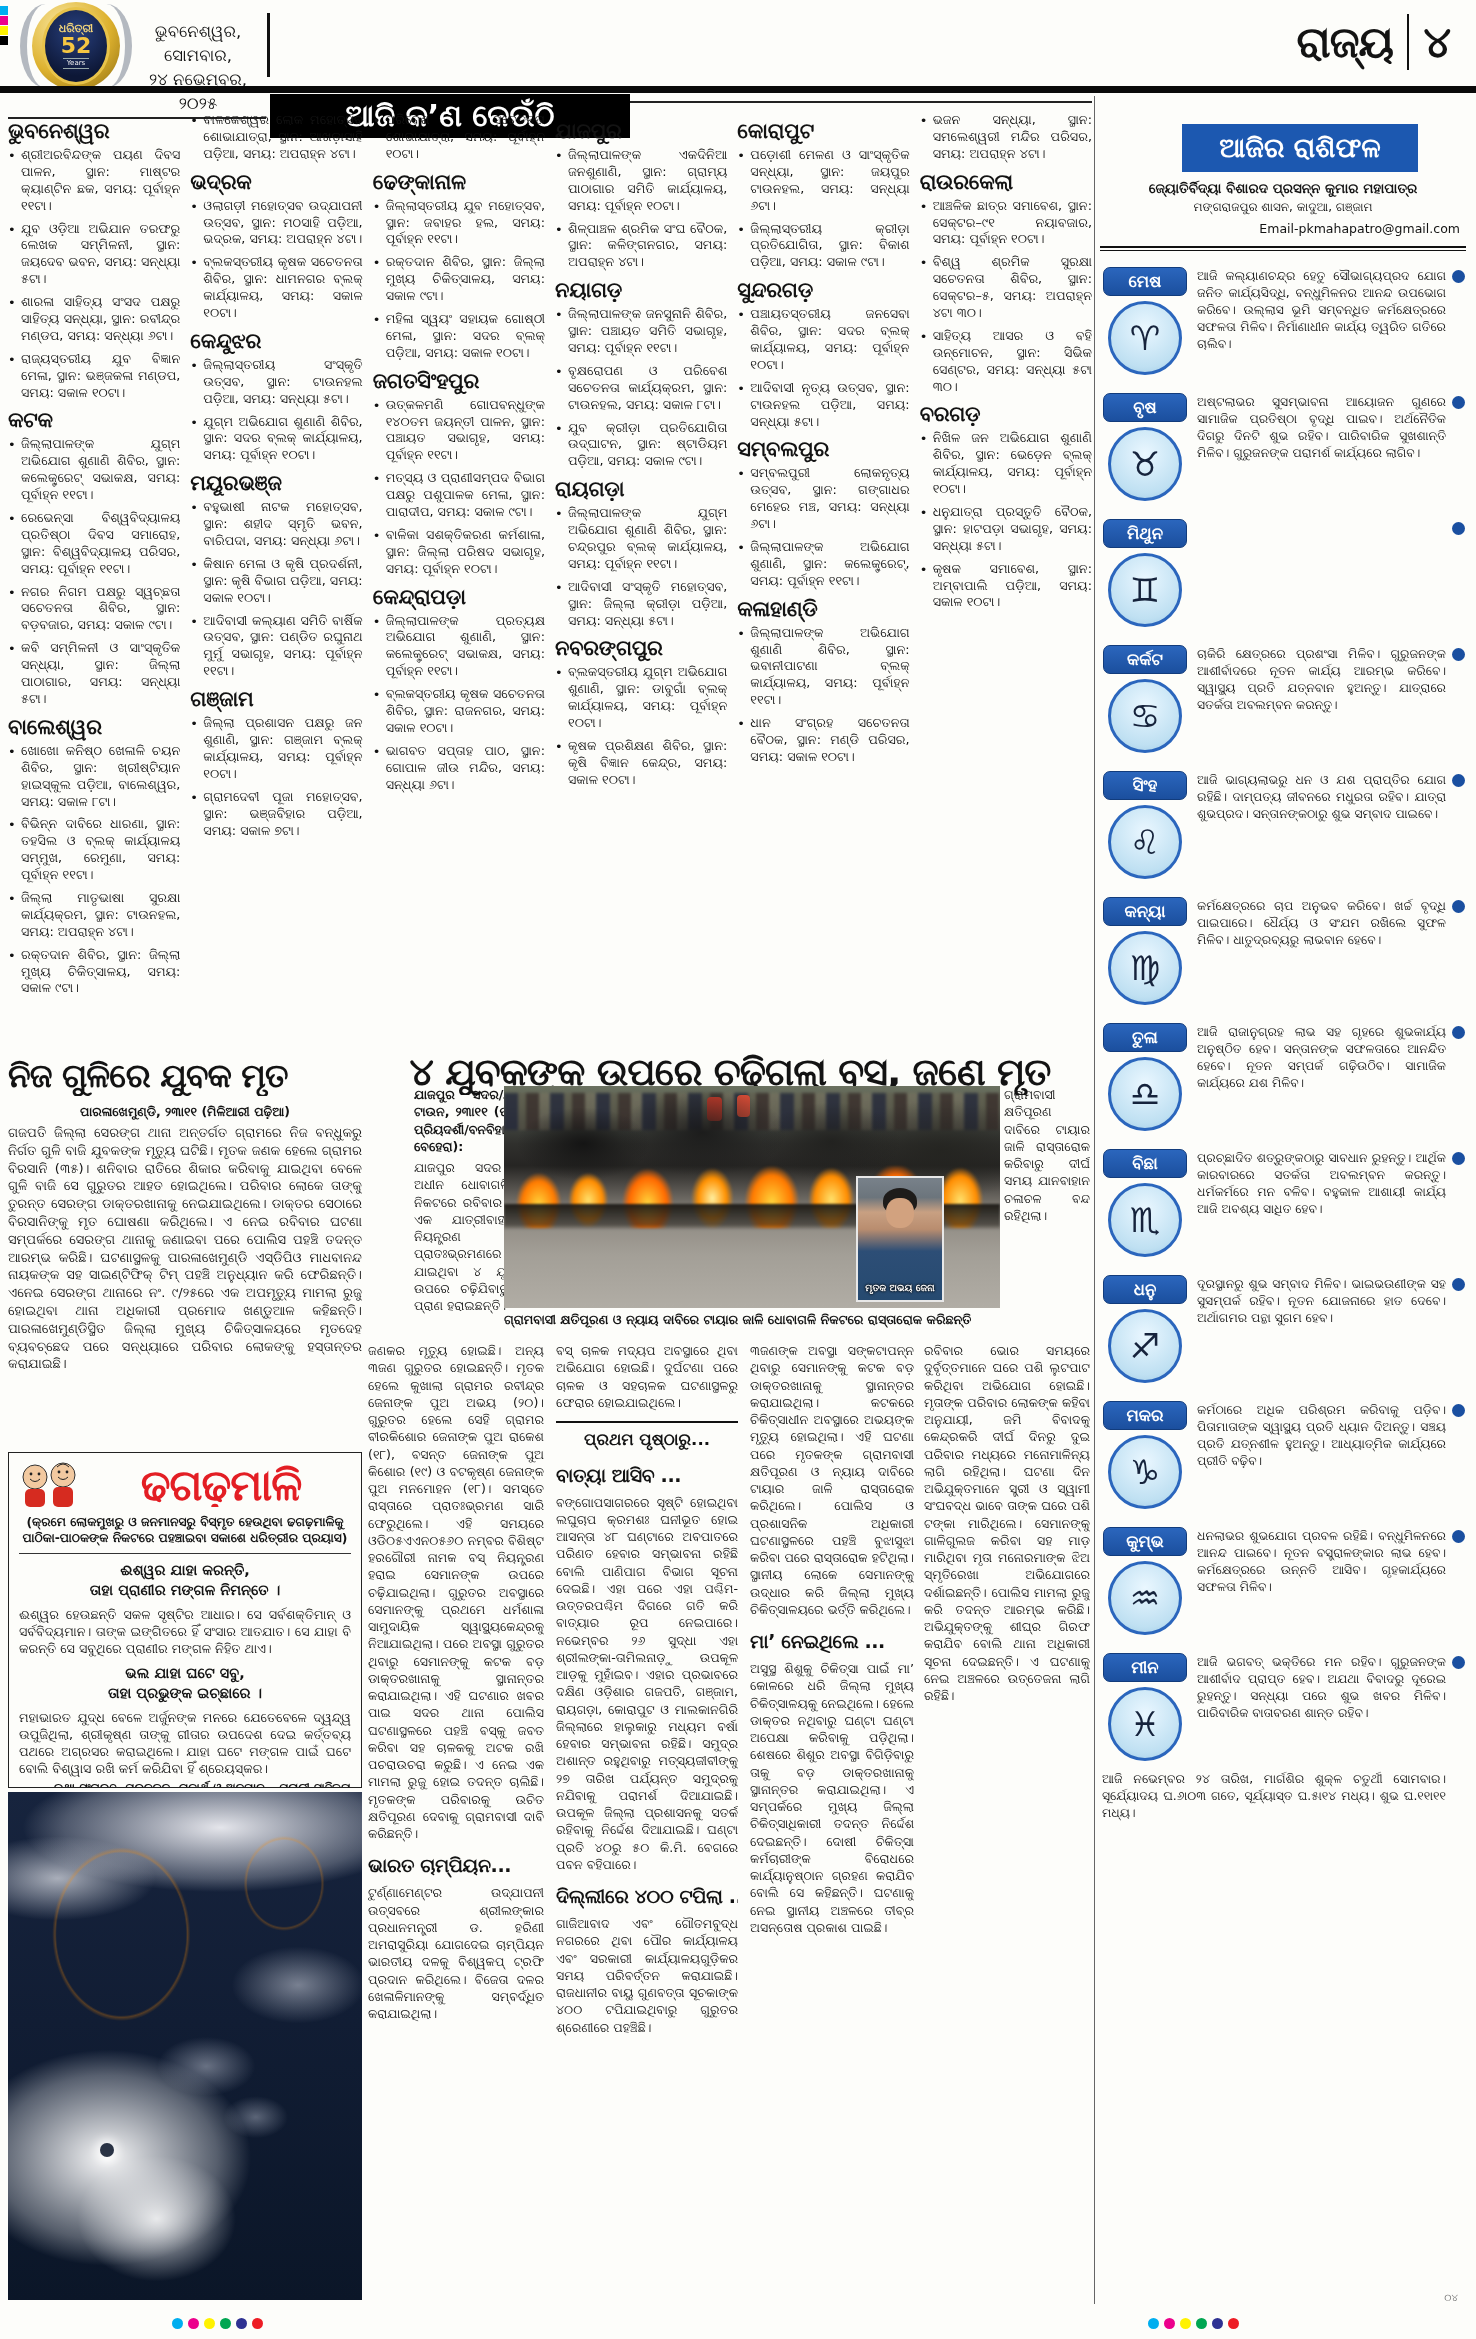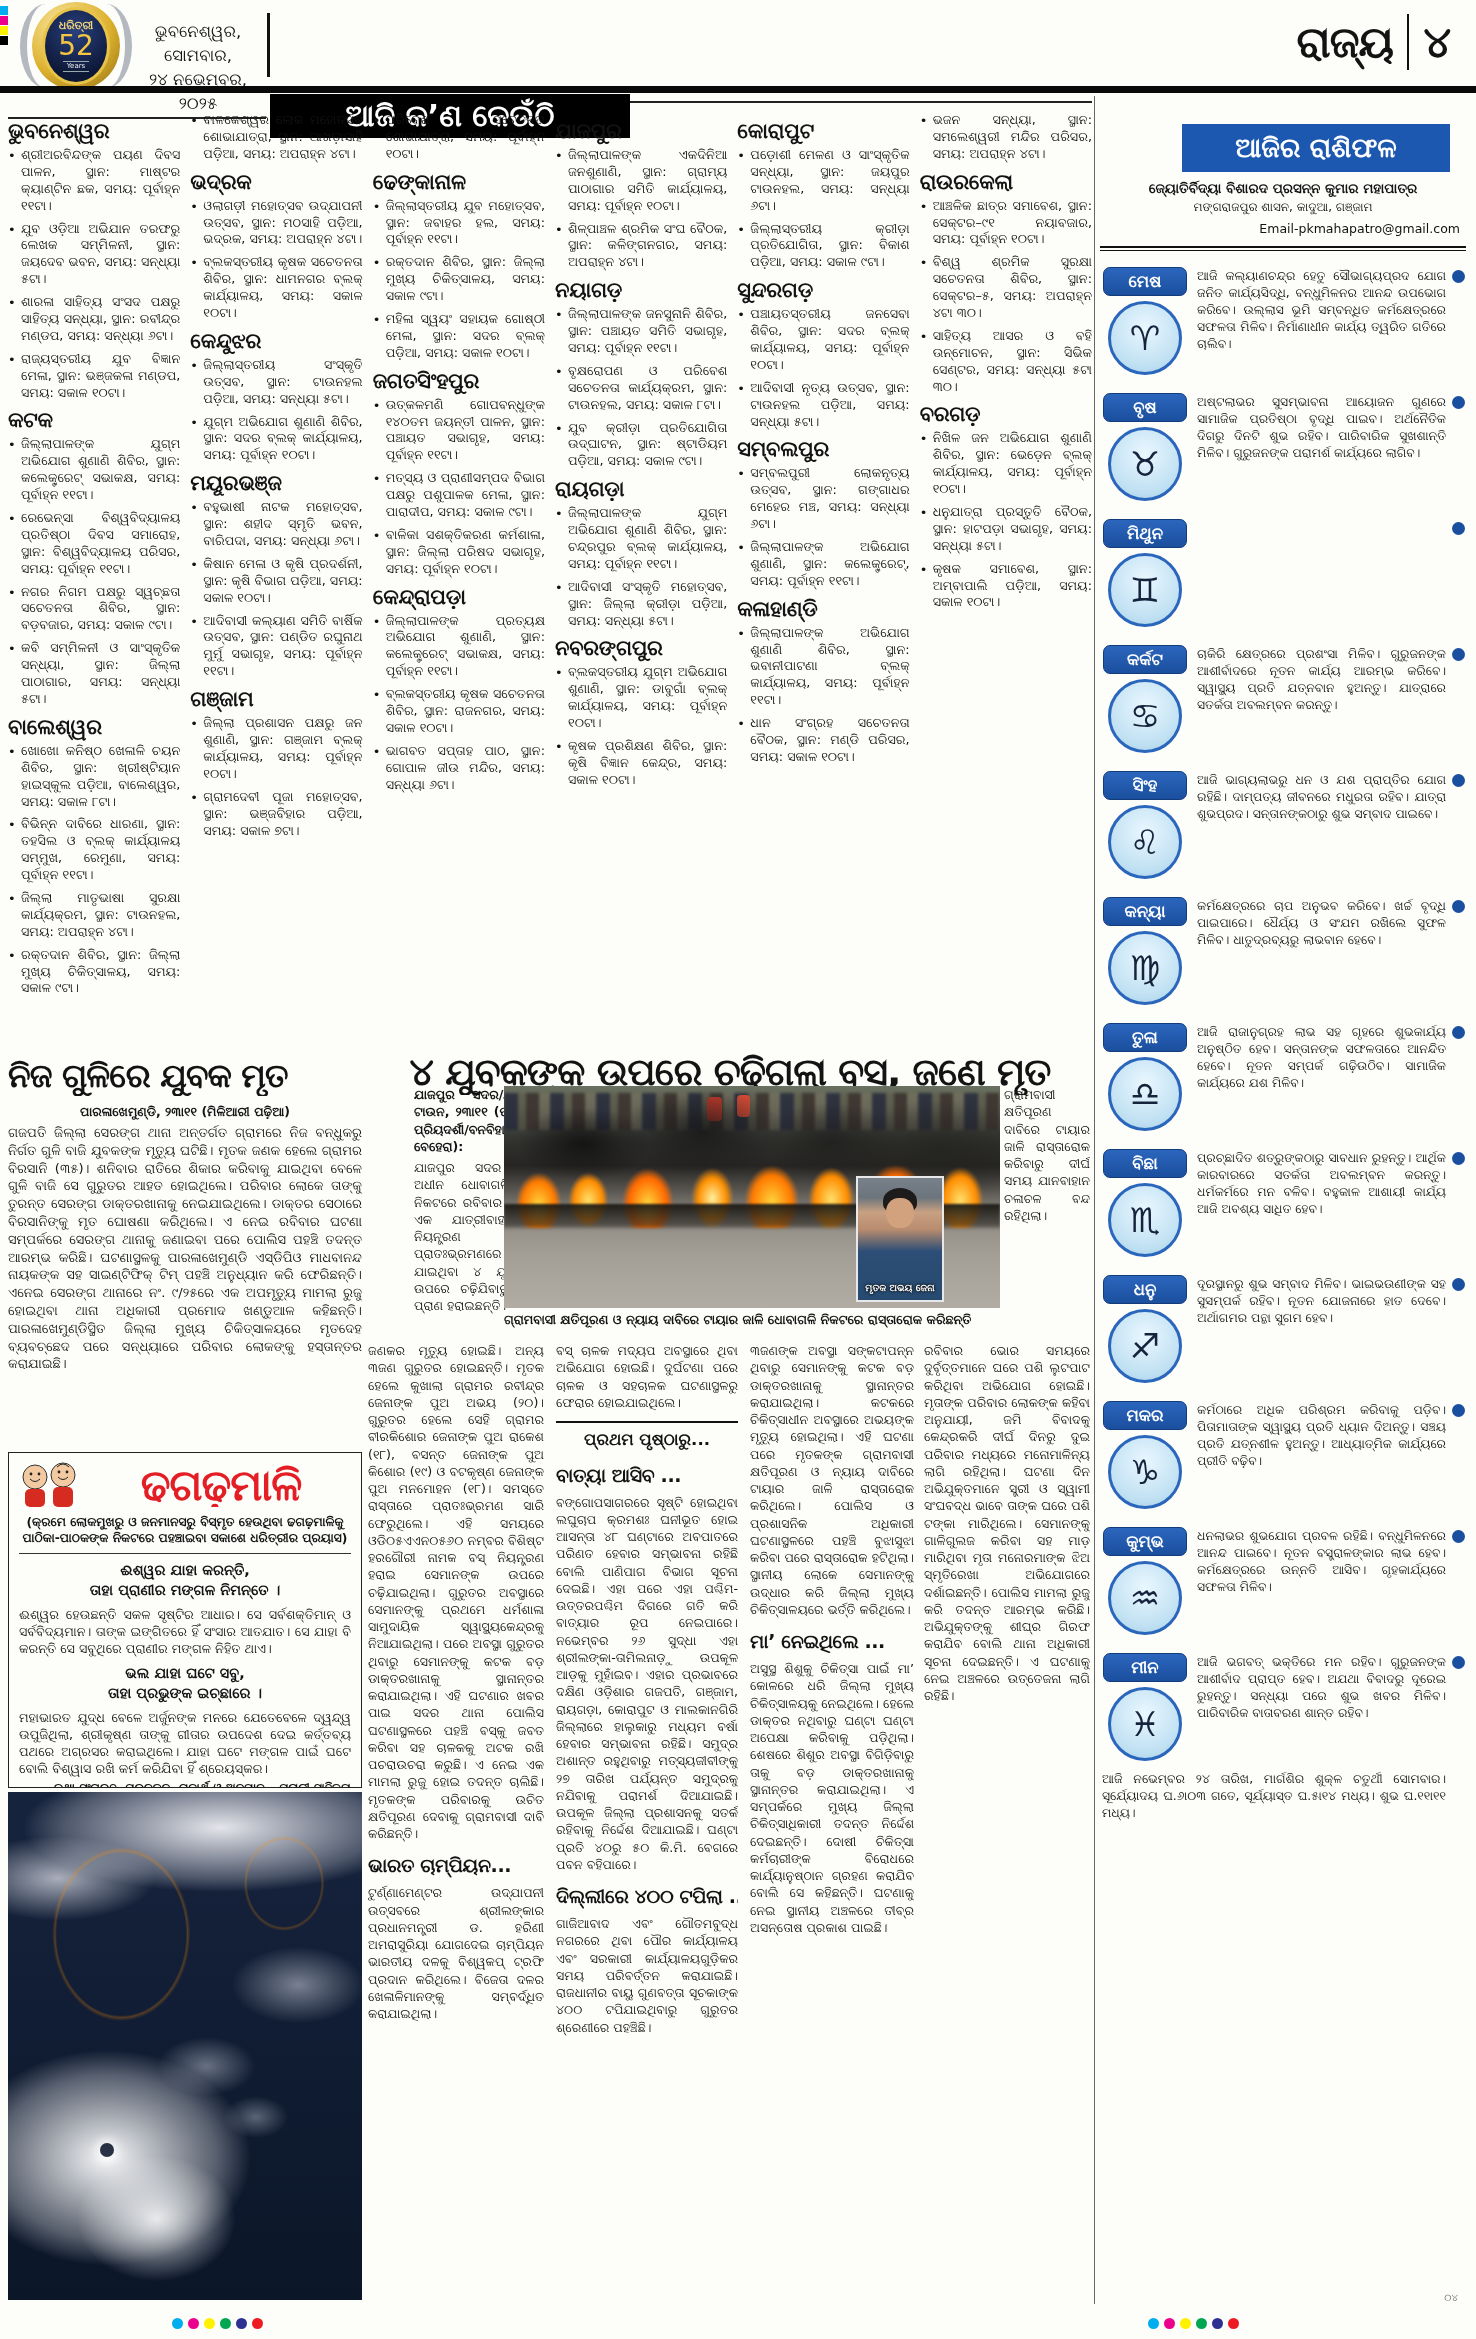--- a/index.html
+++ b/index.html
@@ -13,21 +13,21 @@
   .logo .arcL,.logo .arcR{position:absolute;top:2px;width:44px;height:84px;border-radius:50%;}
   .logo .arcL{left:-6px;border-left:7px solid #b4b9c0;}
   .logo .arcR{right:-6px;border-right:7px solid #b4b9c0;}
   .logo .ring{position:absolute;left:6px;top:0;width:88px;height:88px;border-radius:50%;
       background:radial-gradient(circle at 35% 28%,#f9e7a0,#ddb12e 55%,#8a6a10);
       display:flex;align-items:center;justify-content:center;}
   .logo .inner{width:62px;height:72px;border-radius:50%;border:3px solid #e8c34a;
       background:radial-gradient(circle at 50% 30%,#28407e,#0d1736 75%);
       display:flex;flex-direction:column;align-items:center;justify-content:center;color:#fff;}
   .logo .nm{font-size:11px;color:#f3d57a;font-weight:bold;line-height:1;}
-  .logo .yr{font-size:28px;font-weight:400;color:#f5c642;line-height:1.05;}
+  .logo .yr{font-size:22px;font-weight:700;color:#f5c642;line-height:1.05;}
   .logo .ys{font-size:7px;color:#eee;border-top:1px solid #9aa;border-bottom:1px solid #9aa;padding:0 4px;line-height:1.3;}
   .dateline{left:132px;top:20px;width:132px;text-align:center;font-weight:normal;font-size:16.5px;line-height:1.45;}
   .mast-div{left:267px;top:13px;width:2.5px;height:64px;background:#111;}
   .section-box{right:26px;top:14px;display:flex;align-items:center;gap:14px;}
   .section-name,.page-num{font-size:43px;font-weight:800;letter-spacing:-1px;}
   .sec-div{width:2.5px;height:56px;background:#111;}
   .thick-rule{left:0;top:86px;width:1476px;height:7px;background:#0a0a0a;}
   .thin-rule-r{left:630px;top:101px;width:462px;height:2px;background:#222;}
   .thin-rule-l{left:8px;top:117px;width:258px;height:1.5px;background:#222;}
   .banner{left:270px;top:94px;width:360px;height:44px;display:flex;align-items:center;justify-content:center;
@@ -100,21 +100,21 @@
       radial-gradient(95px 55px at 82% 38%,rgba(222,226,236,.5),transparent 70%),
       radial-gradient(70px 42px at 56% 54%,rgba(212,217,230,.45),transparent 70%),
       radial-gradient(46px 30px at 70% 64%,rgba(205,211,226,.4),transparent 70%),
       linear-gradient(180deg,#17243e 0%,#111d34 45%,#0b1628 100%);}
   .sat .coast{position:absolute;inset:0;opacity:.55;
     background:radial-gradient(closest-side at 32% 28%,transparent 57%,rgba(255,140,0,.5) 58.5%,transparent 61%),
       radial-gradient(closest-side at 78% 18%,transparent 47%,rgba(255,140,0,.45) 49%,transparent 52%);}
   .sat .eye{position:absolute;left:26%;top:69%;width:14px;height:14px;border-radius:50%;background:rgba(20,30,50,.9);box-shadow:0 0 10px 4px rgba(255,255,255,.7);}
   
   .v-div{left:1094px;top:96px;width:1.2px;height:2208px;background:#666;}
-  .horo-head{left:1182px;top:124px;width:268px;height:48px;display:flex;align-items:center;justify-content:center;
+  .horo-head{left:1182px;top:124px;width:236px;height:48px;display:flex;align-items:center;justify-content:center;
      color:#fff;font-size:27px;font-weight:800;white-space:nowrap;overflow:hidden;}
   .horo-by1{left:1100px;top:180px;width:366px;text-align:center;font-size:13.5px;font-weight:bold;}
   .horo-by2{left:1100px;top:200px;width:366px;text-align:center;font-size:12px;}
   .horo-email{left:1100px;top:221px;width:360px;text-align:right;font-size:12.5px;}
   .horo-dbl{left:1100px;top:246px;width:366px;height:5px;border-top:2px solid #111;border-bottom:1.2px solid #111;box-sizing:border-box;}
   .signs{left:1102px;top:258px;width:364px;height:2056px;overflow:hidden;}
   .sign{position:relative;display:flex;gap:9px;padding:9px 20px 9px 0;}
   .sign .dot{position:absolute;right:1px;top:12px;width:13px;height:13px;border-radius:50%;}
   .sign-left{width:86px;flex:none;display:flex;flex-direction:column;align-items:center;}
   .sign-badge{width:84px;height:29px;border-radius:7px;display:flex;align-items:center;justify-content:center;

